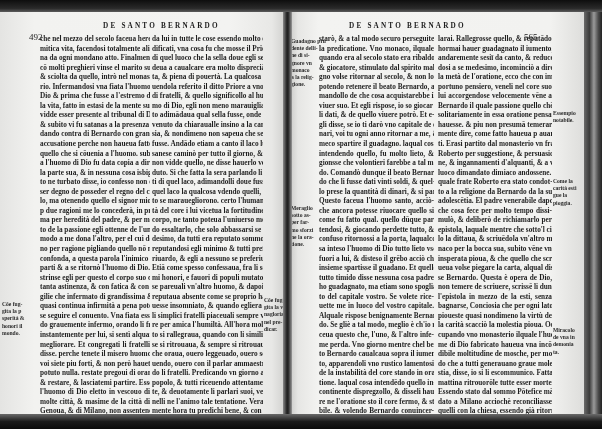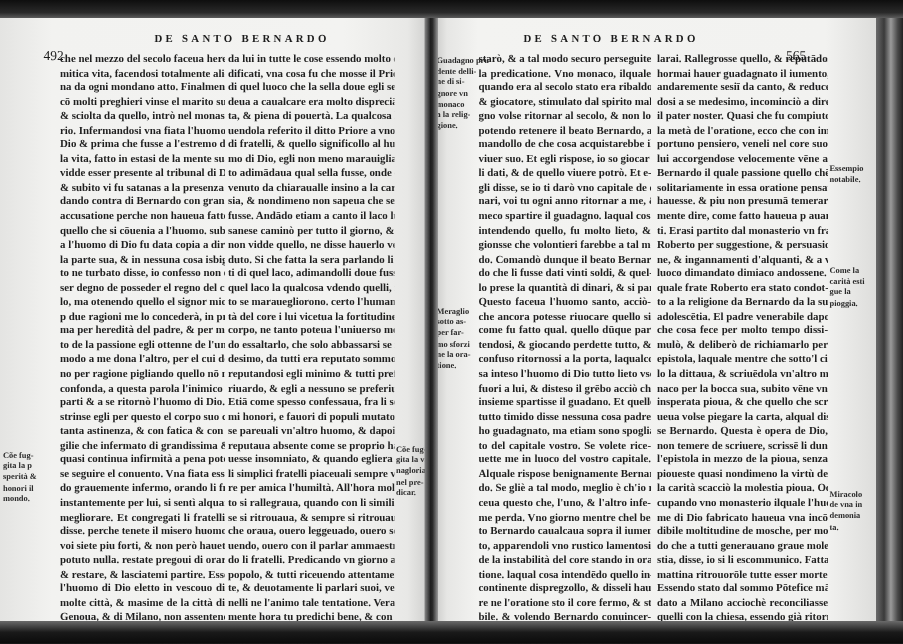--- a/index.html
+++ b/index.html
@@ -210,21 +210,20 @@
       <span class="ln">re ne l'oratione sto il core fermo, &amp; sta-</span>
       <span class="ln">bile. &amp; volendo Bernardo conuincer-</span>
       <span class="ln">lo, &amp; rimouerlo da la sua temerità disse</span>
       <span class="ln">vattene vn poco da cāto, &amp; con tutta</span>
     </div>
   <div class="col" id="rc2" style="left:149px; top:23px; width:114px;">
       <span class="ln">larai. Rallegrosse quello, &amp; reputādosi</span>
       <span class="ln">hormai hauer guadagnato il iumento,</span>
       <span class="ln">andaremente sesiī da canto, &amp; reducen</span>
       <span class="ln">dosi a se medesimo, incominciò a dire</span>
-      <span class="ln">il pater noster. Quasi che fu compiuto</span>
       <span class="ln">la metà de l'oratione, ecco che con im-</span>
       <span class="ln">portuno pensiero, veneli nel core suo</span>
       <span class="ln">lui accorgendose velocemente vēne a</span>
       <span class="ln">Bernardo il quale passione quello chē</span>
       <span class="ln">solitariamente in essa oratione pensato</span>
       <span class="ln">hauesse. &amp; piu non presumā temeraria-</span>
       <span class="ln">mente dire, come fatto haueua p auan</span>
       <span class="ln">ti. Erasi partito dal monasterio vn frate</span>
       <span class="ln">Roberto per suggestione, &amp; persuasio-</span>
       <span class="ln">ne, &amp; ingannamenti d'alquanti, &amp; a vno</span>
@@ -234,21 +233,22 @@
       <span class="ln">adolescētia. El padre venerabile dapoi</span>
       <span class="ln">che cosa fece per molto tempo dissi-</span>
       <span class="ln">mulò, &amp; deliberò de richiamarlo per</span>
       <span class="ln">epistola, laquale mentre che sotto'l cie</span>
       <span class="ln">lo la dittaua, &amp; scriuēdola vn'altro mo</span>
       <span class="ln">naco per la bocca sua, subito vēne vna</span>
       <span class="ln">insperata pioua, &amp; che quello che scri-</span>
       <span class="ln">ueua volse piegare la carta, alqual dis-</span>
       <span class="ln">se Bernardo. Questa è opera de Dio,</span>
       <span class="ln">non temere de scriuere, scrissē li dunque</span>
-      <span class="ln">l'epistola in mezzo de la pioua, senza</span>
+      <span class="ln">l'epistola in mezzo de la esti, senza</span>
+      <span class="ln">bagnarse, Conciosia che per ogni lato</span>
       <span class="ln">pioueste quasi nondimeno la virtù de</span>
       <span class="ln">la carità scacciò la molestia pioua. Oc</span>
       <span class="ln">cupando vno monasterio ilquale l'huo</span>
       <span class="ln">me di Dio fabricato haueua vna incō</span>
       <span class="ln">dibile moltitudine de mosche, per mo-</span>
       <span class="ln">do che a tutti generauano graue mole-</span>
       <span class="ln">stia, disse, io si li escommunico. Fatta la</span>
       <span class="ln">mattina ritrouorōle tutte esser morte.</span>
       <span class="ln">Essendo stato dal sommo Pōtefice mā-</span>
       <span class="ln">dato a Milano acciochè reconciliasse</span>

